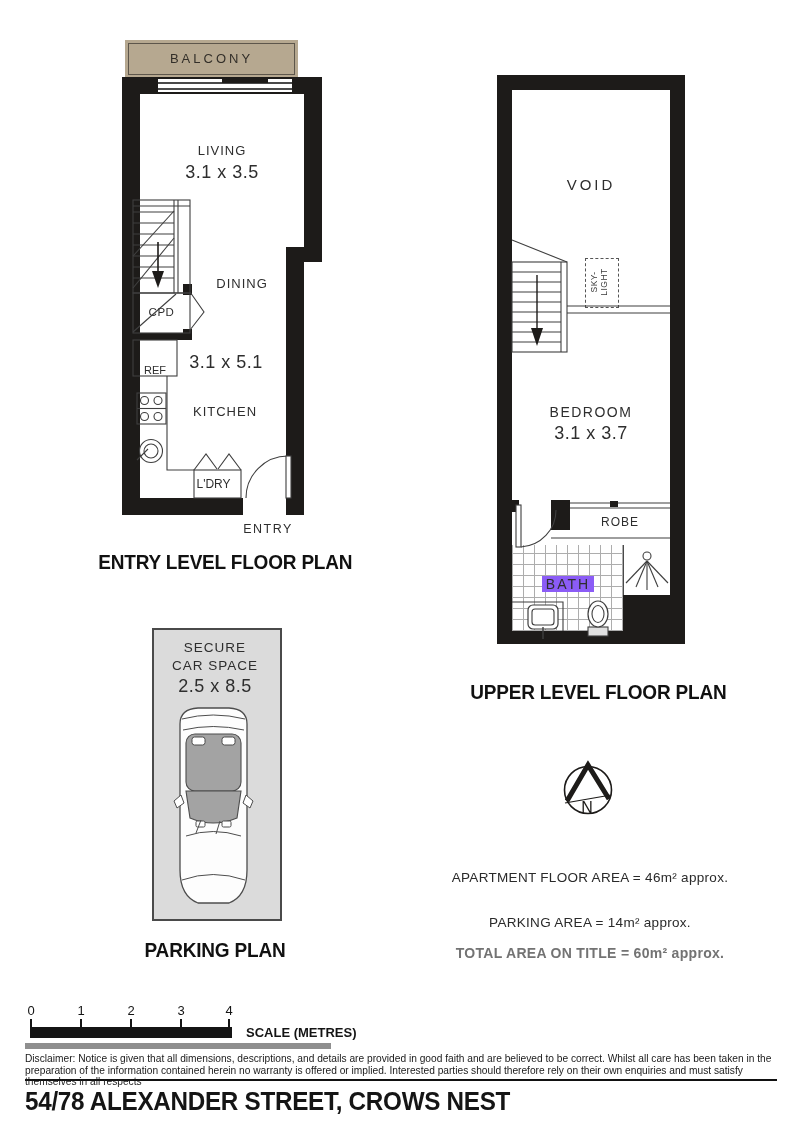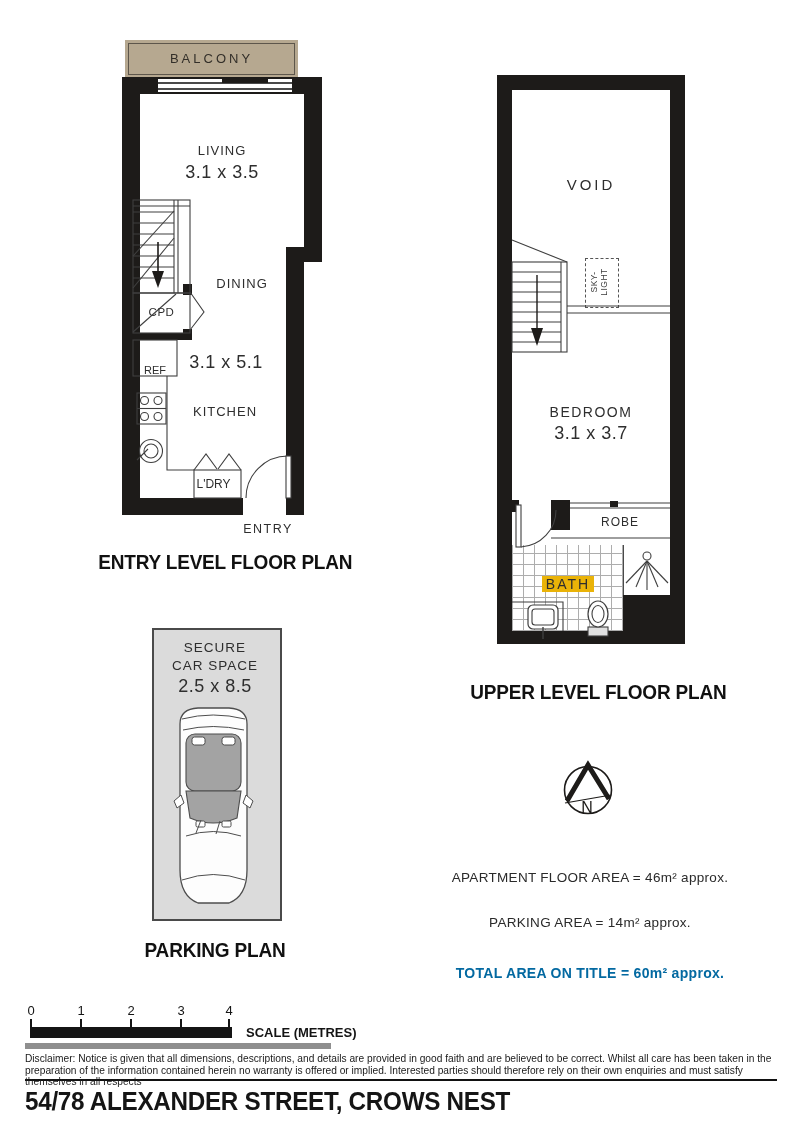--- a/index.html
+++ b/index.html
@@ -19,21 +19,21 @@
     repeating-linear-gradient(90deg,#adadad 0 1px,transparent 1px 11px);}
   .shower{position:absolute;left:623px;top:545px;width:47px;height:50px;background:#fff;
     border-left:1.2px solid #4a4a4a;border-bottom:1.2px solid #4a4a4a;z-index:1;}
   .balcony{position:absolute;left:125px;top:40px;width:173px;height:38px;background:#b6a890;z-index:0;}
   .balcony-inner{position:absolute;left:3px;top:3px;right:3px;bottom:3px;border:1px solid #5d564b;}
   .parking-space{position:absolute;left:152px;top:628px;width:126px;height:289px;background:#dbdbdb;
     border:2px solid #4a4a4a;z-index:0;}
   .areas-line{position:absolute;left:430px;width:320px;text-align:center;color:#2a2a2a;font-size:13.5px;letter-spacing:.3px;z-index:4;}
   .tick{position:absolute;width:2px;height:8px;background:#141414;z-index:2;}
   .scale-num{position:absolute;width:20px;text-align:center;font-size:13px;color:#141414;z-index:4;}
-  .bath-bg{background:#eab308;padding:0 4px;}
+  .bath-bg{background:#8b5cf6;padding:0 4px;}
   .skylight-box{position:absolute;left:585px;top:258px;width:32px;height:48px;border:1px dashed #555;z-index:2;}
   .skylight-lbl{position:absolute;left:583px;top:270px;width:36px;height:24px;transform:rotate(-90deg);
     font-size:8.5px;letter-spacing:.5px;line-height:10px;text-align:center;color:#3a3a3a;z-index:4;}
 </style>
 </head>
 <body>
 
 <div id="page">
 
   <div class="balcony">
@@ -193,21 +193,21 @@
 
   <svg style="left:557px;top:757px;" width="62" height="64" viewBox="0 0 62 64">
     <circle cx="31" cy="33" r="23.5" fill="none" stroke="#1d1b19" stroke-width="1.6"></circle>
     <path d="M10,44 L31,8 L52,42" fill="none" stroke="#1d1b19" stroke-width="5"></path>
     <line x1="8" y1="46" x2="54" y2="38" stroke="#1d1b19" stroke-width="1.2"></line>
     <text x="30" y="56" text-anchor="middle" font-size="16" fill="#1d1b19">N</text>
   </svg>
 
   <div class="areas-line" style="top:870px;">APARTMENT FLOOR AREA = 46m² approx.</div>
   <div class="areas-line" style="top:915px;">PARKING AREA = 14m² approx.</div>
-  <div class="areas-line" style="top:965px;font-weight:bold;font-size:14px;color:#0369a1;">TOTAL AREA ON TITLE = 60m² approx.</div>
+  <div class="areas-line" style="top:945px;font-weight:bold;font-size:14px;color:#737373;">TOTAL AREA ON TITLE = 60m² approx.</div>
 
   <div class="parking-space"></div>
   <div class="lbl" style="left:152px;top:640px;width:126px;font-size:13.5px;letter-spacing:1px;">SECURE</div>
   <div class="lbl" style="left:152px;top:658px;width:126px;font-size:13.5px;letter-spacing:1px;">CAR SPACE</div>
   <div class="lbl dims" style="left:152px;top:676px;width:126px;">2.5 x 8.5</div>
 
   <svg style="left:171px;top:704px;" width="85" height="206" viewBox="0 0 85 206">
     <path d="M9,20 Q9,5 27,4 L58,4 Q76,5 76,20 L76,166 Q76,192 58,199 L27,199 Q9,192 9,166 Z" fill="#fdfdfd" stroke="#4d4d4d" stroke-width="1.3"></path>
     <path d="M11,15 Q42,7 74,15" fill="none" stroke="#4d4d4d" stroke-width="1"></path>
     <path d="M12,26 Q42,19 73,26" fill="none" stroke="#4d4d4d" stroke-width="1"></path>

